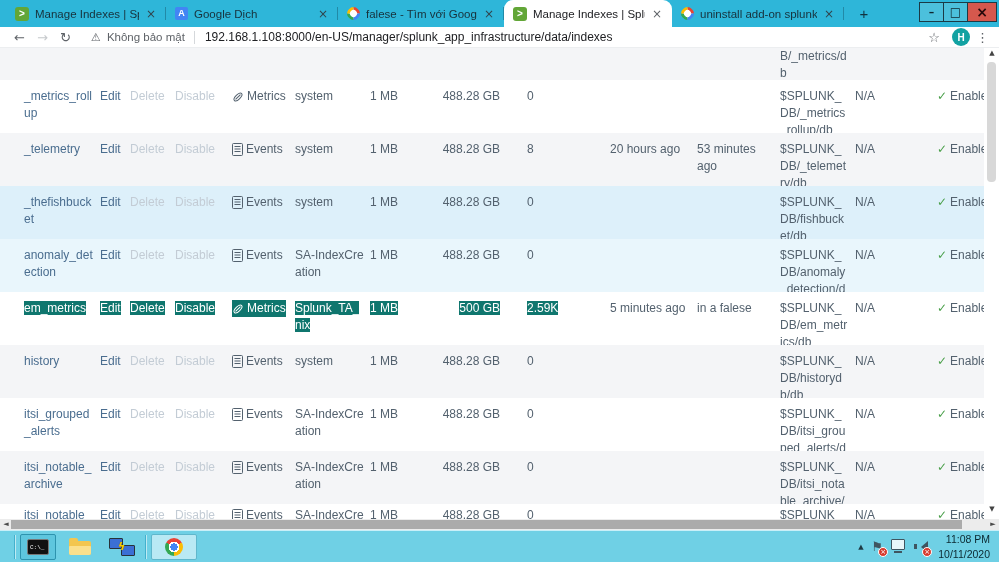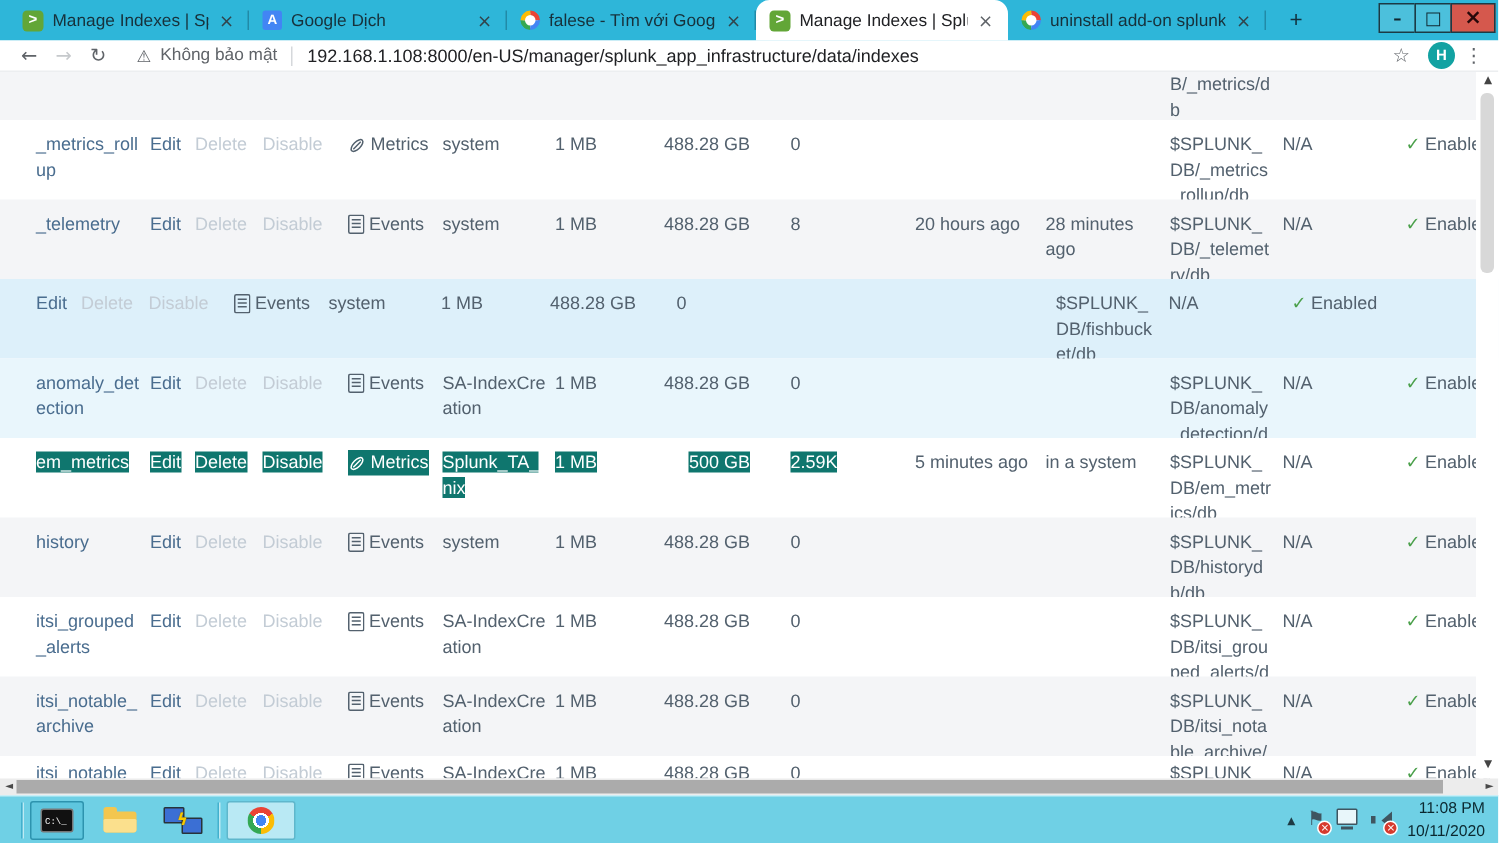--- a/index.html
+++ b/index.html
@@ -235,26 +235,27 @@
               <svg width="11" height="13" viewBox="0 0 11 13">
                 <rect x="0.5" y="0.5" width="10" height="12" rx="1" fill="none" stroke="currentColor"></rect>
                 <path d="M2.5 3.5h6M2.5 6h6M2.5 8.5h6" stroke="currentColor" fill="none"></path>
               </svg>
             </span>Events</span></div>
         <div class="cell c-app"><span>system</span></div>
         <div class="cell c-size"><span>1 MB</span></div>
         <div class="cell c-max"><span>488.28 GB</span></div>
         <div class="cell c-count"><span>8</span></div>
         <div class="cell c-early"><span>20 hours ago</span></div>
-        <div class="cell c-late"><span>28 minutes ago</span></div>
+        <div class="cell c-late"><span>53 minutes ago</span></div>
         <div class="cell c-home"><span>$SPLUNK_DB/_telemetry/db</span></div>
         <div class="cell c-froz"><span>N/A</span></div>
         <div class="cell c-stat"><span class="chk"></span><span>Enabled</span></div>
       </div>
       <div class="row bg-blue">
+        <div class="cell c-name"><span class="lnk">_thefishbucket</span></div>
         <div class="cell c-edit"><span class="lnk">Edit</span></div>
         <div class="cell c-del"><span class="dis">Delete</span></div>
         <div class="cell c-dis"><span class="dis">Disable</span></div>
         <div class="cell c-type"><span class="typewrap"><span class="ticon">
               <svg width="11" height="13" viewBox="0 0 11 13">
                 <rect x="0.5" y="0.5" width="10" height="12" rx="1" fill="none" stroke="currentColor"></rect>
                 <path d="M2.5 3.5h6M2.5 6h6M2.5 8.5h6" stroke="currentColor" fill="none"></path>
               </svg>
             </span>Events</span></div>
         <div class="cell c-app"><span>system</span></div>
@@ -299,21 +300,21 @@
                   <ellipse cx="6" cy="6" rx="2.4" ry="5"></ellipse>
                   <path d="M6 2.5v7"></path>
                 </g>
               </svg>
             </span>Metrics</span></div>
         <div class="cell c-app"><span class="hl">Splunk_TA_nix</span></div>
         <div class="cell c-size"><span class="hl">1 MB</span></div>
         <div class="cell c-max"><span class="hl">500 GB</span></div>
         <div class="cell c-count"><span class="hl">2.59K</span></div>
         <div class="cell c-early"><span>5 minutes ago</span></div>
-        <div class="cell c-late"><span>in a system</span></div>
+        <div class="cell c-late"><span>in a falese</span></div>
         <div class="cell c-home"><span>$SPLUNK_DB/em_metrics/db</span></div>
         <div class="cell c-froz"><span>N/A</span></div>
         <div class="cell c-stat"><span class="chk"></span><span>Enabled</span></div>
       </div>
       <div class="row bg-gray">
         <div class="cell c-name"><span class="lnk">history</span></div>
         <div class="cell c-edit"><span class="lnk">Edit</span></div>
         <div class="cell c-del"><span class="dis">Delete</span></div>
         <div class="cell c-dis"><span class="dis">Disable</span></div>
         <div class="cell c-type"><span class="typewrap"><span class="ticon">

